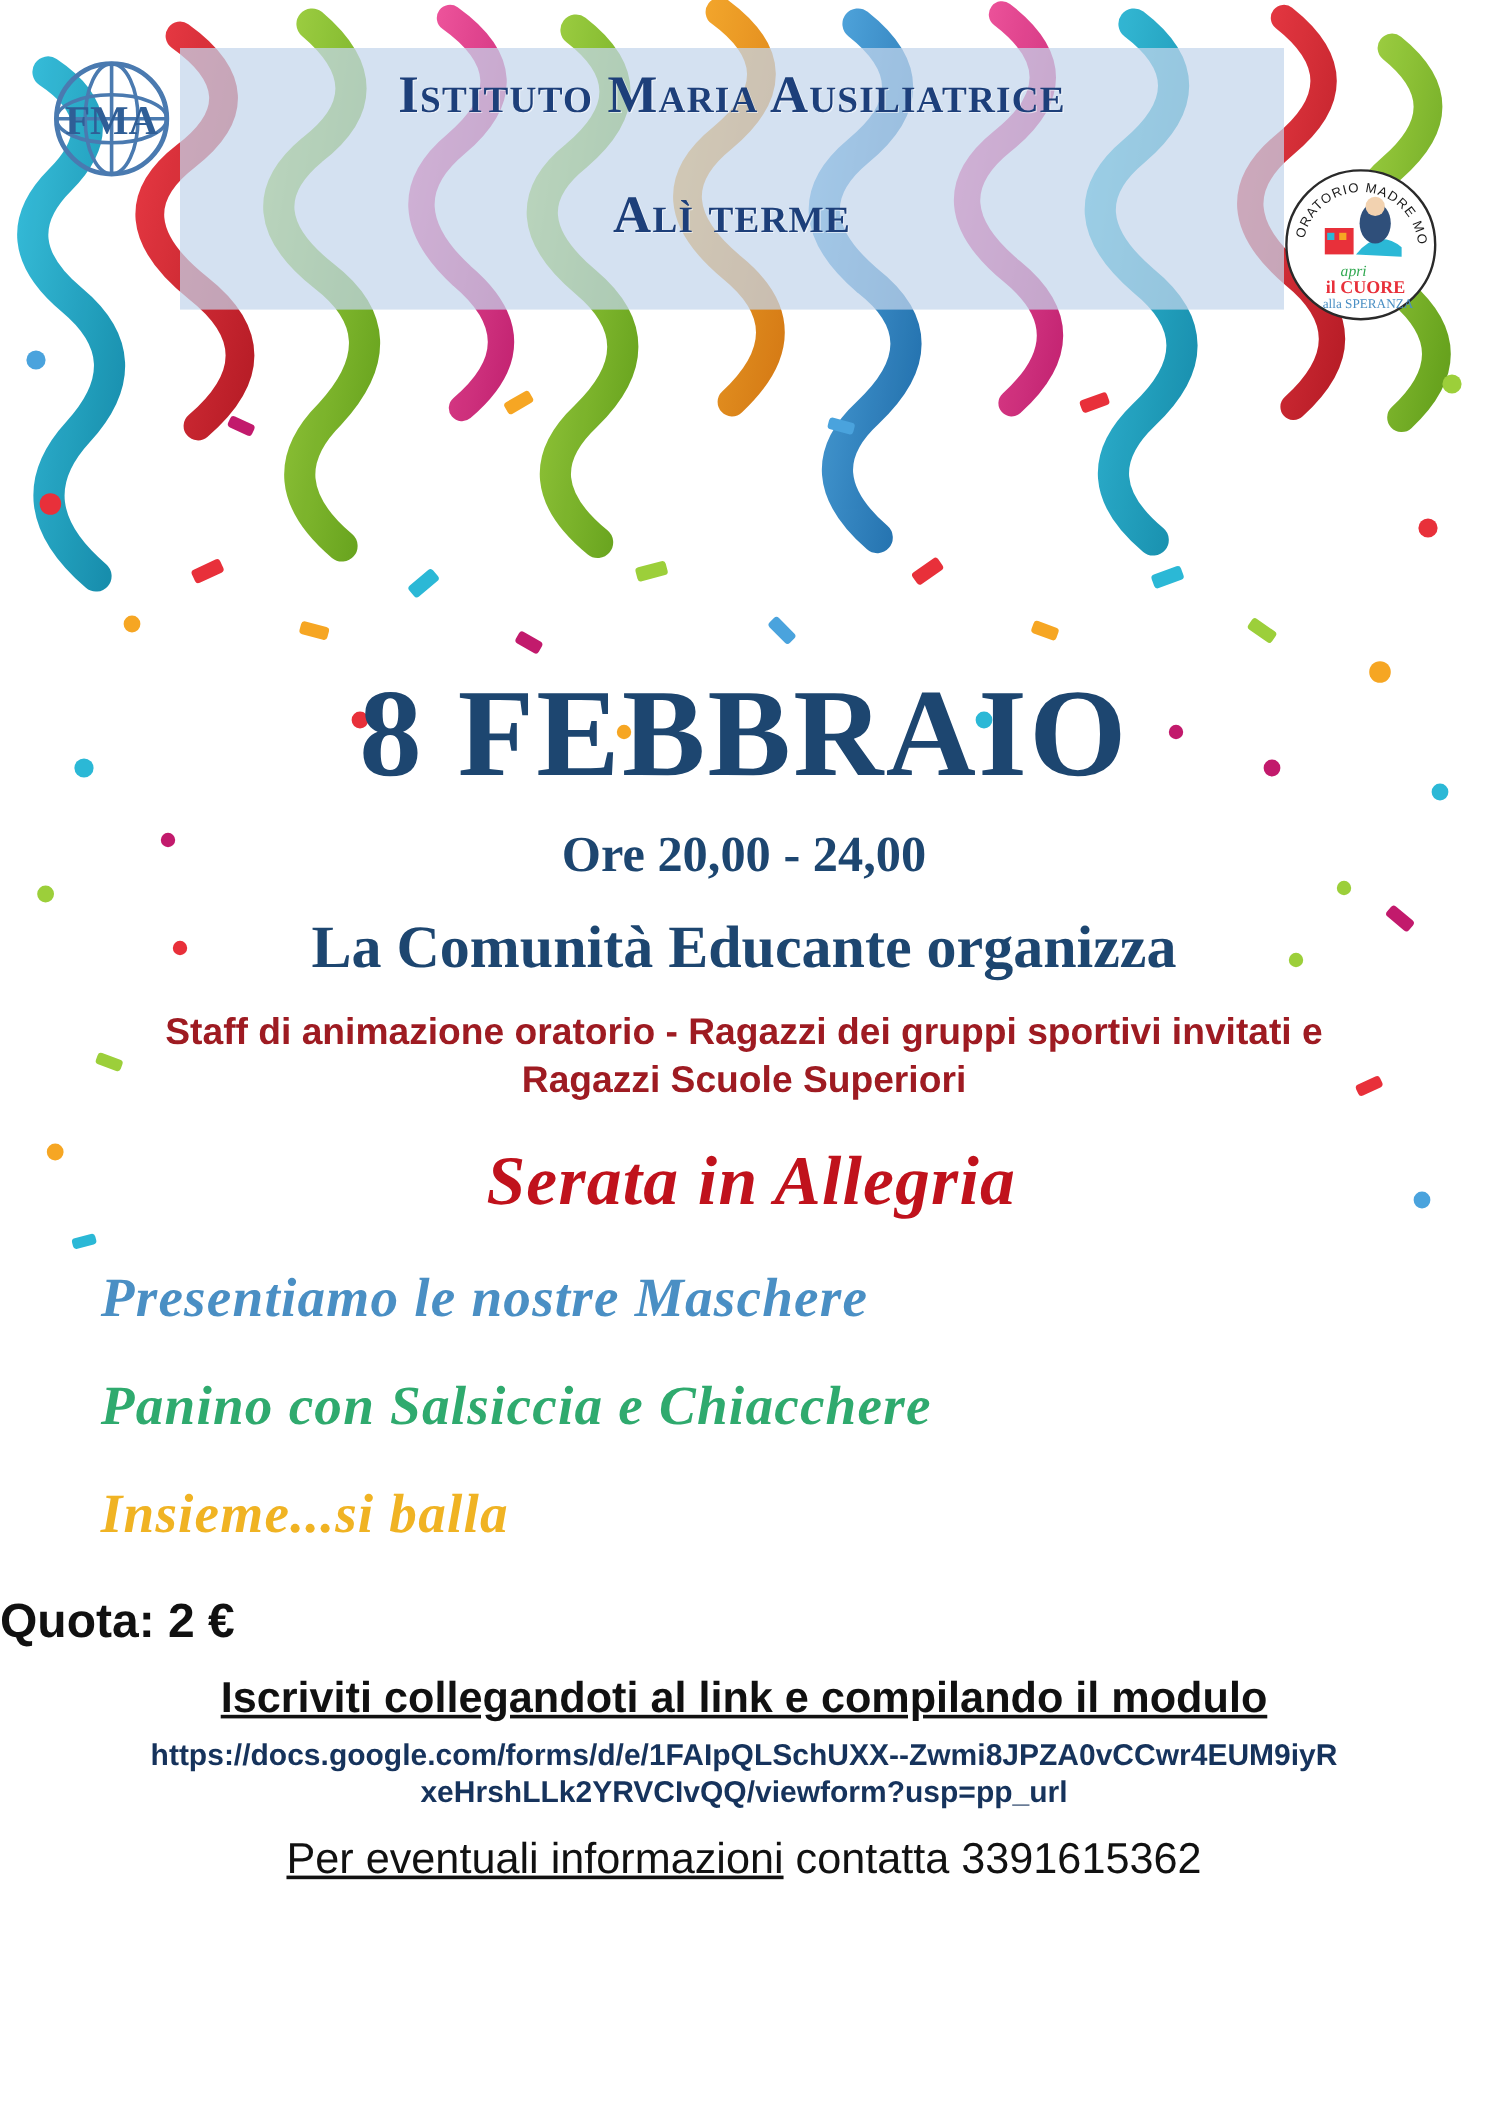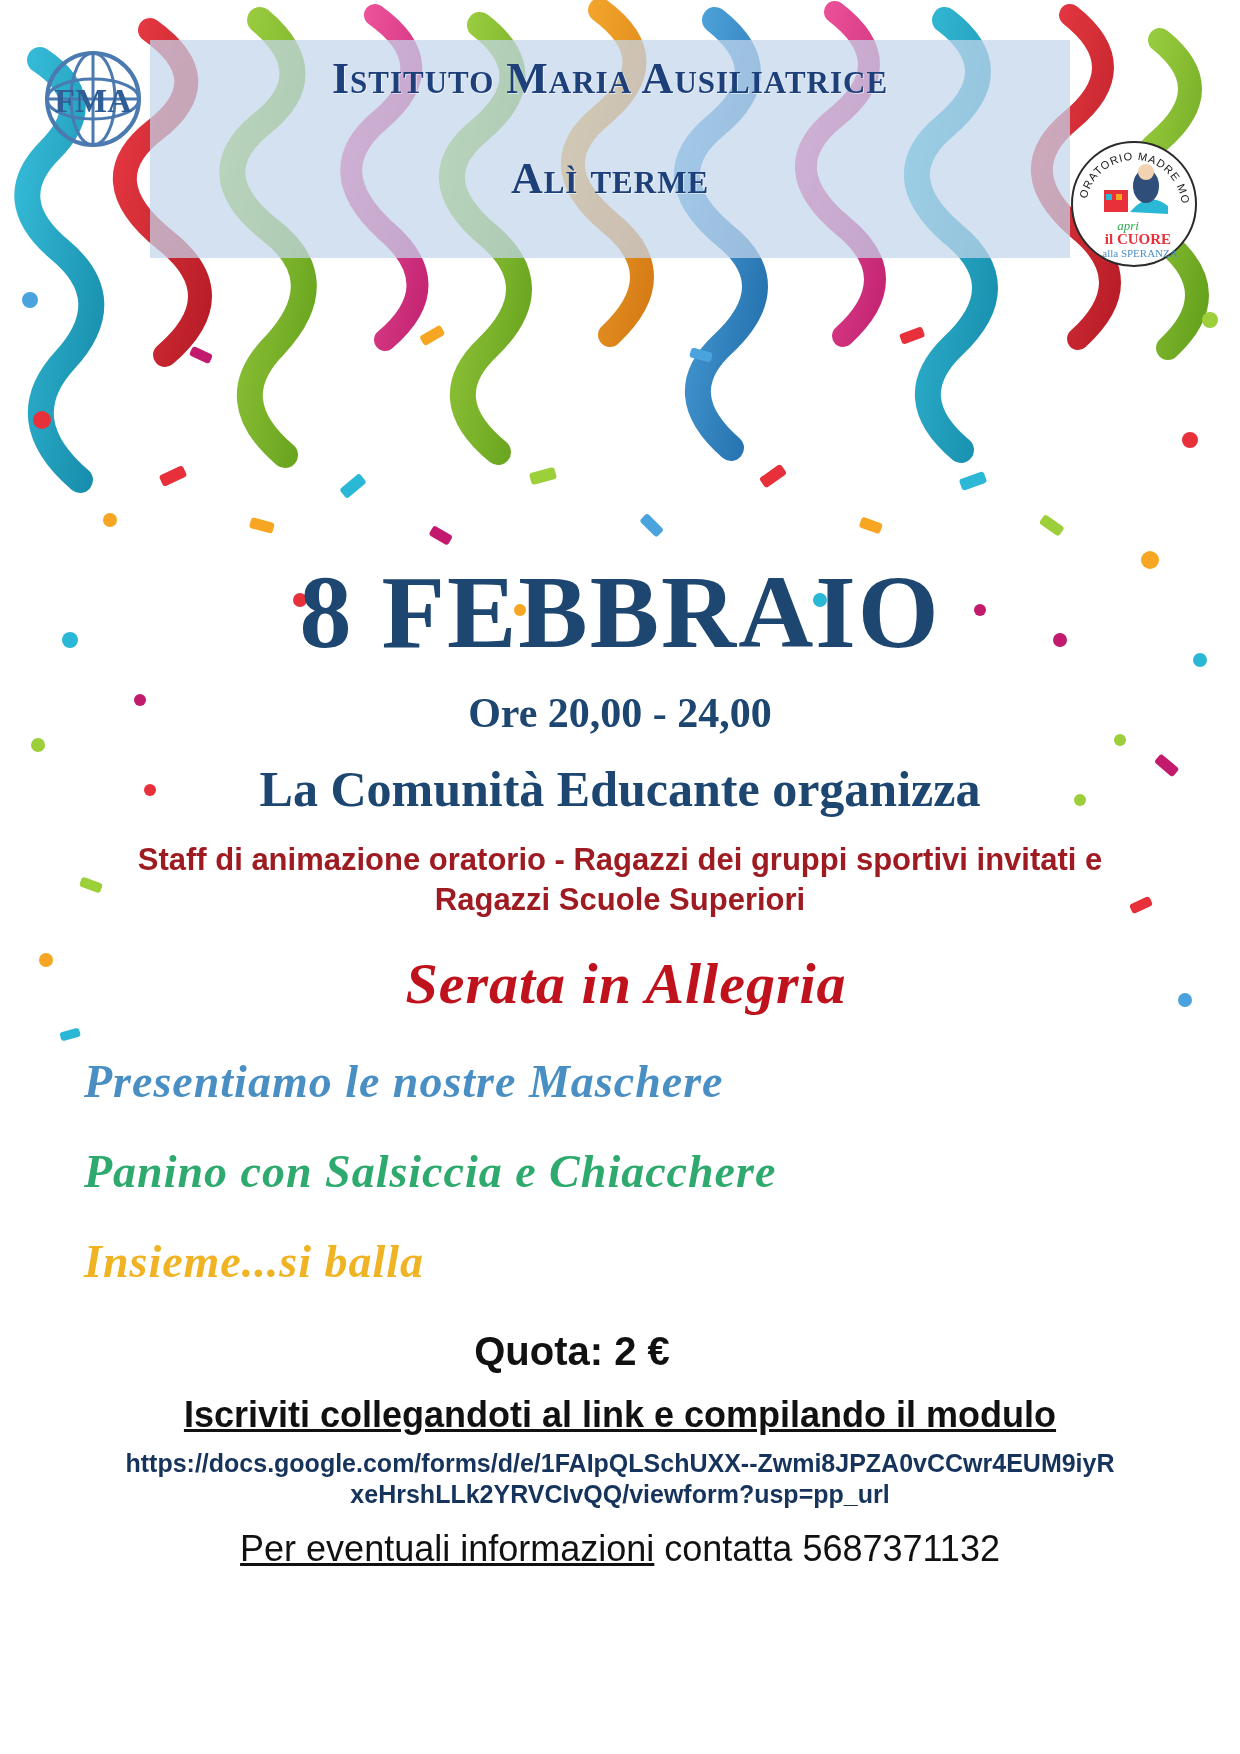--- a/index.html
+++ b/index.html
@@ -147,21 +147,21 @@
     font-style: italic;
     font-weight: bold;
     font-size: 46px;
     line-height: 1;
     margin-bottom: 44px;
     letter-spacing: 1px;
   }
 
   .quota {
     margin: 24px 96px 0 0;
-    text-align: center;
+    text-align: left;
     font-family: "Liberation Sans", sans-serif;
     font-weight: bold;
     font-size: 40px;
     color: #111111;
   }
   .signup {
     margin: 20px 0 0 0;
     font-family: "Liberation Sans", sans-serif;
     font-weight: bold;
     font-size: 36px;
@@ -324,17 +324,17 @@
     <ul class="menu-list">
       <li style="color:#4a8fc4">Presentiamo le nostre Maschere</li>
       <li style="color:#2faa6e">Panino con Salsiccia e Chiacchere</li>
       <li style="color:#f0b323">Insieme...si balla</li>
     </ul>
 
     <div class="quota">Quota: 2 €</div>
     <div class="signup">Iscriviti collegandoti al link e compilando il modulo</div>
     <div class="link-url">https://docs.google.com/forms/d/e/1FAIpQLSchUXX--Zwmi8JPZA0vCCwr4EUM9iyRxeHrshLLk2YRVCIvQQ/viewform?usp=pp_url</div>
     <div class="info-line">
-      <span class="underlined">Per eventuali informazioni</span><span> contatta 5687371132</span>
+      <span class="underlined">Per eventuali informazioni</span><span> contatta 3391615362</span>
     </div>
   </div>
 
 </div>
 
 </body></html>

